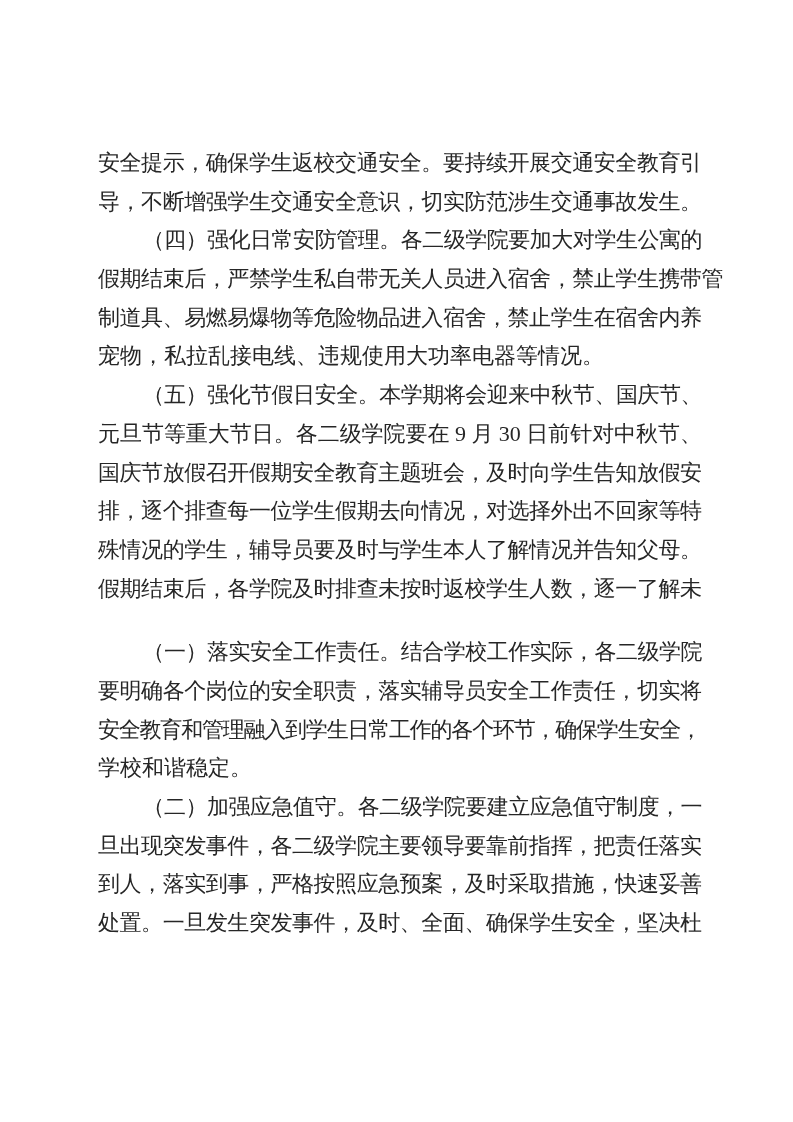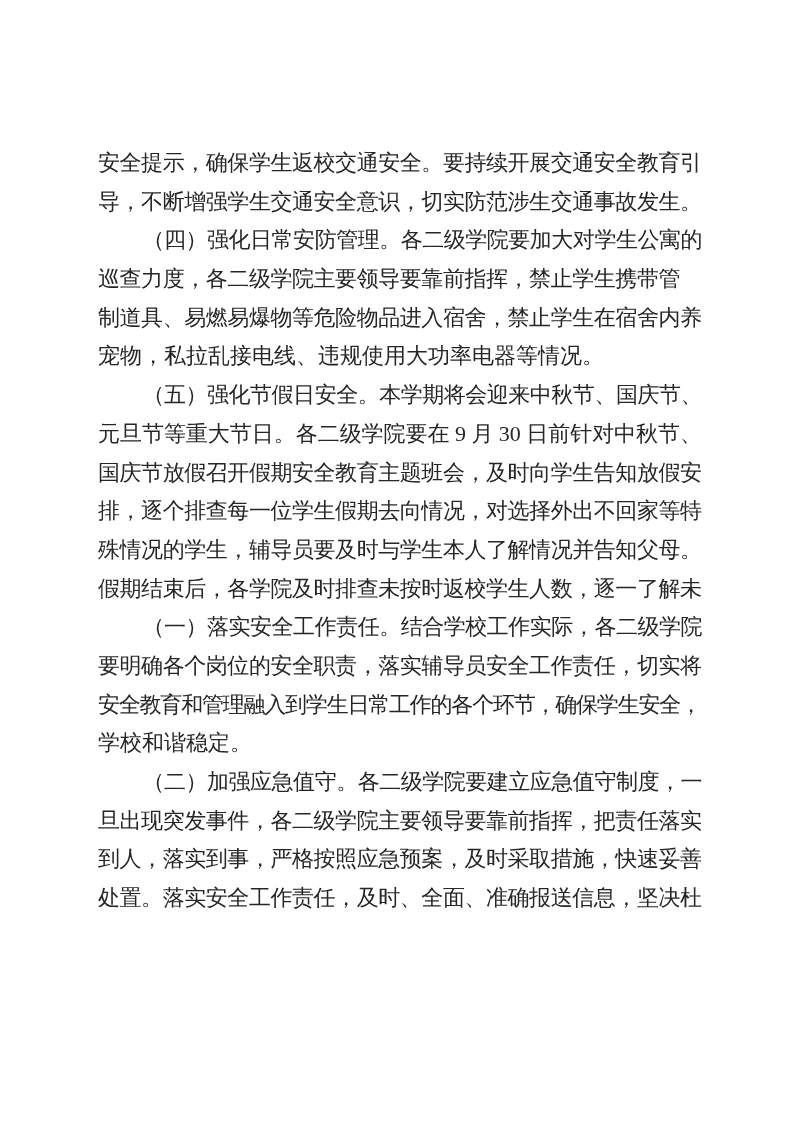--- a/index.html
+++ b/index.html
@@ -47,38 +47,38 @@
 <body>
 
 <div class="page">
   <div class="content">
       <div class="block paragraph">
         <div class="line fill" style="letter-spacing: -0.444444px;">安全提示，确保学生返校交通安全。要持续开展交通安全教育引</div>
         <div class="line" style="letter-spacing: -0.444444px;">导，不断增强学生交通安全意识，切实防范涉生交通事故发生。</div>
       </div>
       <div class="block paragraph">
         <div class="line indent fill" style="letter-spacing: -0.48px;">（四）强化日常安防管理。各二级学院要加大对学生公寓的</div>
-        <div class="line fill" style="letter-spacing: -0.444444px;">巡查力度，各二级学院主要领导要靠前指挥，禁止学生携带管</div>
+        <div class="line fill" style="letter-spacing: -0.444444px;">假期结束后，严禁学生私自带无关人员进入宿舍，禁止学生携带管</div>
         <div class="line fill" style="letter-spacing: -0.444444px;">制道具、易燃易爆物等危险物品进入宿舍，禁止学生在宿舍内养</div>
         <div class="line">宠物，私拉乱接电线、违规使用大功率电器等情况。</div>
       </div>
       <div class="block paragraph">
         <div class="line indent fill" style="letter-spacing: -0.48px;">（五）强化节假日安全。本学期将会迎来中秋节、国庆节、</div>
         <div class="line fill" style="letter-spacing: -0.0322581px;">元旦节等重大节日。各二级学院要在 9 月 30 日前针对中秋节、</div>
         <div class="line fill" style="letter-spacing: -0.444444px;">国庆节放假召开假期安全教育主题班会，及时向学生告知放假安</div>
         <div class="line fill" style="letter-spacing: -0.444444px;">排，逐个排查每一位学生假期去向情况，对选择外出不回家等特</div>
         <div class="line fill" style="letter-spacing: -0.444444px;">殊情况的学生，辅导员要及时与学生本人了解情况并告知父母。</div>
         <div class="line fill" style="letter-spacing: -0.444444px;">假期结束后，各学院及时排查未按时返校学生人数，逐一了解未</div>
       </div>
       <div class="block paragraph">
-        <div class="line indent fill" style="letter-spacing: -0.48px;">（一）落实安全工作责任。结合学校工作实际，各二级学院</div>
+        <div class="line indent fill" style="letter-spacing: -0.48px; margin-top: 25px;">（一）落实安全工作责任。结合学校工作实际，各二级学院</div>
         <div class="line fill" style="letter-spacing: -0.444444px;">要明确各个岗位的安全职责，落实辅导员安全工作责任，切实将</div>
         <div class="line fill" style="letter-spacing: -1.21429px;">安全教育和管理融入到学生日常工作的各个环节，确保学生安全，</div>
         <div class="line">学校和谐稳定。</div>
       </div>
       <div class="block paragraph">
         <div class="line indent fill" style="letter-spacing: -0.48px;">（二）加强应急值守。各二级学院要建立应急值守制度，一</div>
         <div class="line fill" style="letter-spacing: -0.444444px;">旦出现突发事件，各二级学院主要领导要靠前指挥，把责任落实</div>
         <div class="line fill" style="letter-spacing: -0.444444px;">到人，落实到事，严格按照应急预案，及时采取措施，快速妥善</div>
-        <div class="line fill" style="letter-spacing: -0.444444px;">处置。落实安全工作责任，及时、全面、准确报送信息，坚决杜</div>
+        <div class="line fill" style="letter-spacing: -0.444444px;">处置。一旦发生突发事件，及时、全面、确保学生安全，坚决杜</div>
       </div>
     </div>
 </div>
 
 </body></html>

